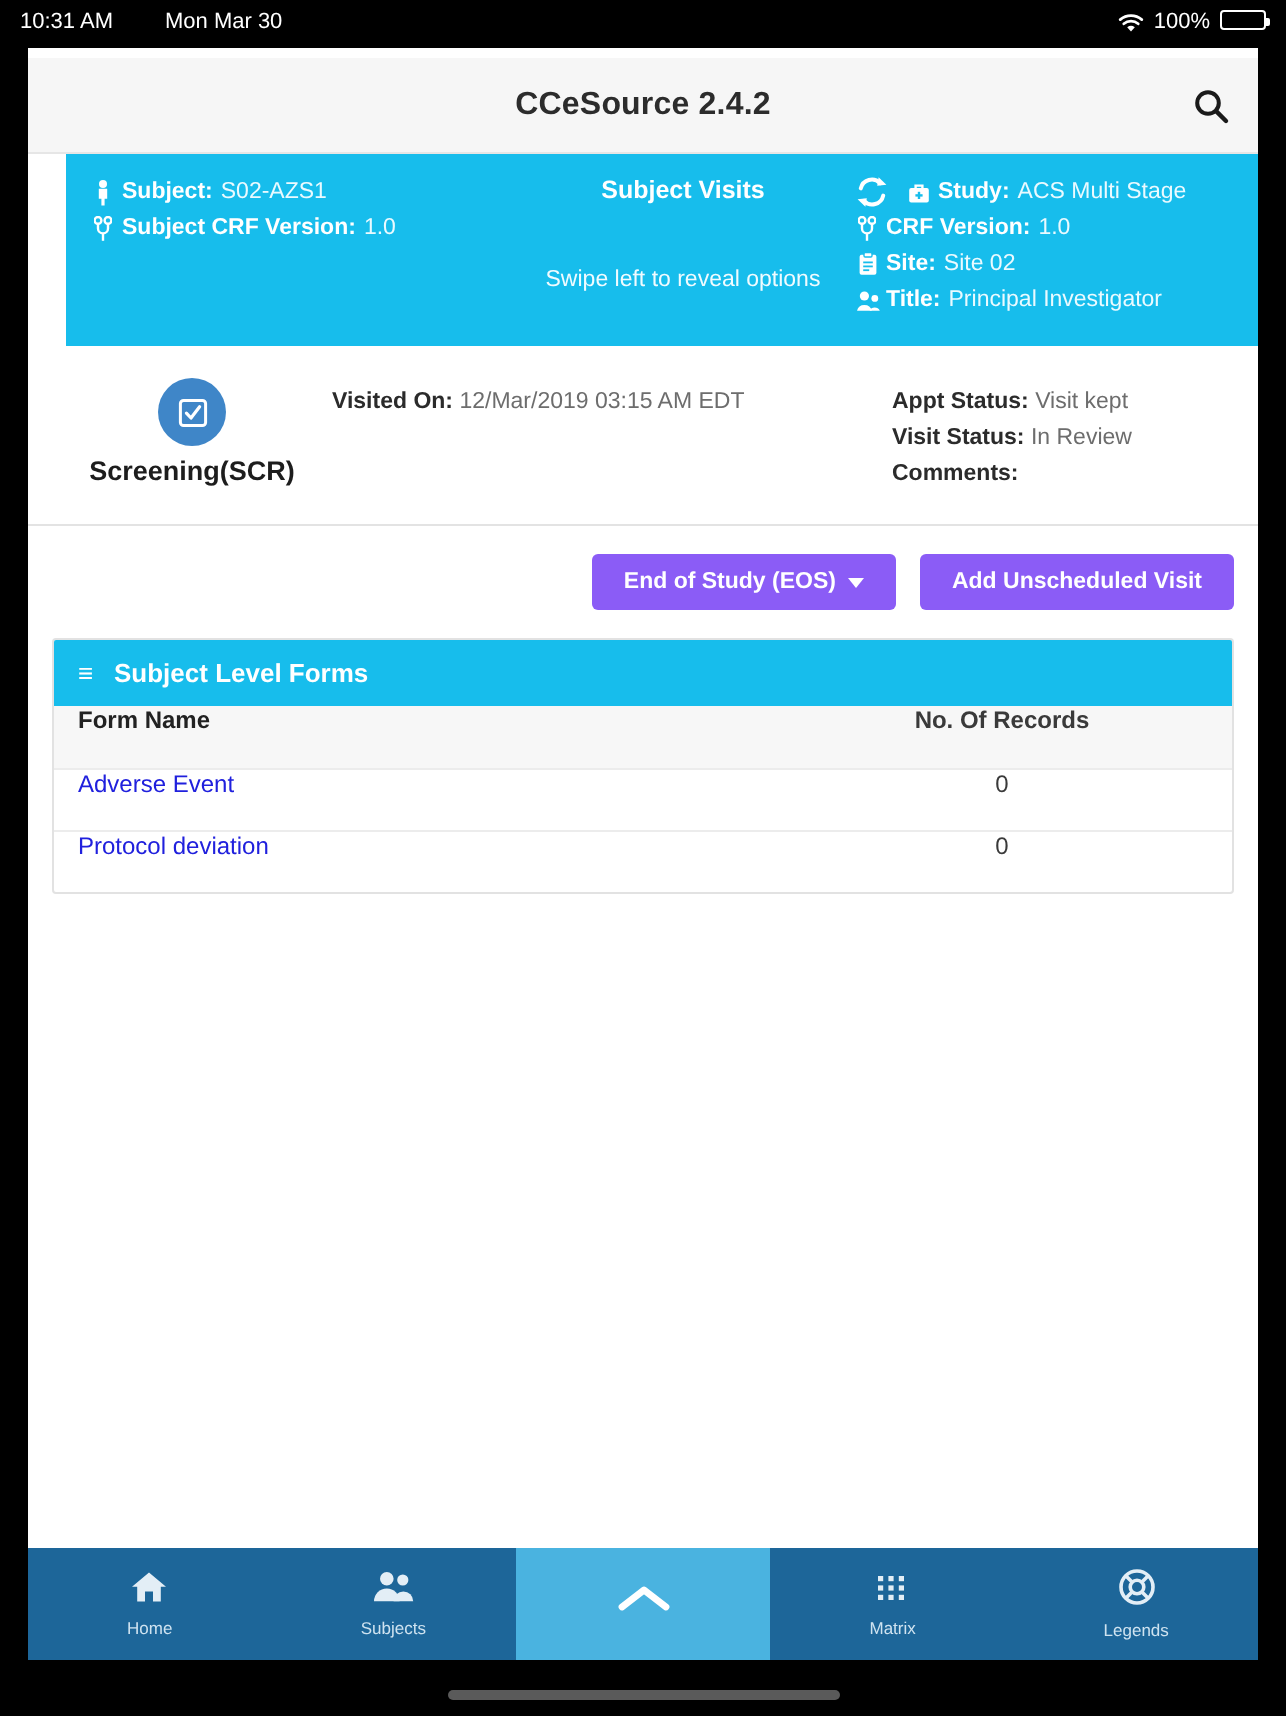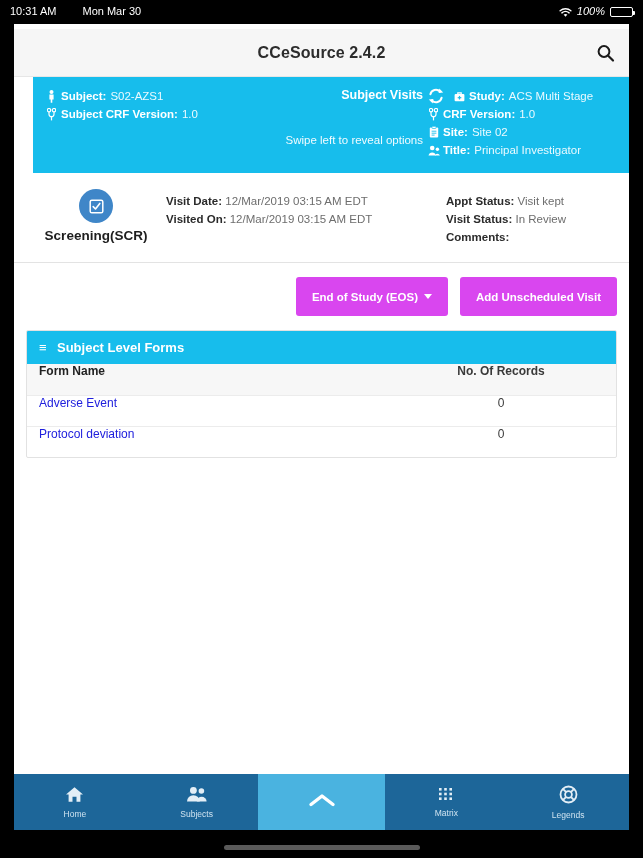--- a/index.html
+++ b/index.html
@@ -28,21 +28,21 @@
     width: 643px;
     height: 22px;
     display: flex;
     align-items: center;
     color: #ffffff;
     font-size: 11px;
     padding: 0 10px;
     box-sizing: border-box;
   }
   .status-left { display: flex; align-items: center; gap: 26px; }
-  .status-right { margin-left: auto; display: flex; align-items: flex-end; gap: 5px; font-style: italic; }
+  .status-right { margin-left: auto; display: flex; align-items: flex-start; gap: 5px; }
   .wifi-icon { display: inline-block; width: 13px; height: 11px; position: relative; top: 1px; }
   .battery {
     width: 23px; height: 10px;
     border: 1px solid #ffffff;
     border-radius: 2px;
     position: relative;
     box-sizing: border-box;
     padding: 1px;
   }
   .battery::after {
@@ -99,21 +99,21 @@
     padding: 10px 12px 14px 12px;
     display: flex;
     position: relative;
     min-height: 76px;
     box-sizing: border-box;
     margin-left: 19px;
   }
   .info-col-left { width: 215px; }
   .info-col-center {
     flex: 1;
-    text-align: right;
+    text-align: center;
     padding-top: 1px;
   }
   .info-col-right {
     width: 190px;
     padding-left: 4px;
     position: relative;
   }
   .info-line {
     font-size: 11.5px;
     line-height: 18px;
@@ -189,29 +189,29 @@
   .detail-line b { color: #2b2b2b; font-weight: bold; }
 
   
   .actions {
     display: flex;
     justify-content: flex-end;
     gap: 12px;
     padding: 14px 12px 14px 12px;
   }
   .btn {
-    background: #d946ef;
+    background: #8b5cf6;
     color: #ffffff;
     border: none;
     border-radius: 3px;
     font-size: 11.5px;
     font-weight: bold;
     font-family: "Liberation Sans", sans-serif;
     padding: 0 16px;
-    height: 39px;
+    height: 28px;
     cursor: pointer;
     display: inline-flex;
     align-items: center;
     gap: 6px;
     white-space: nowrap;
   }
   .caret {
     width: 0; height: 0;
     border-left: 4px solid transparent;
     border-right: 4px solid transparent;
@@ -436,24 +436,20 @@
       <div class="visit-icon-wrap">
         <div class="visit-circle">
           <svg width="17" height="17" viewBox="0 0 17 17">
             <rect x="2.2" y="2.2" width="12.6" height="12.6" rx="1.6" stroke="#ffffff" stroke-width="1.5" fill="none"></rect>
             <polyline points="5.2,8.6 7.5,11 11.8,5.4" stroke="#ffffff" stroke-width="1.6" fill="none" stroke-linecap="round" stroke-linejoin="round"></polyline>
           </svg>
         </div>
         <div class="visit-name">Screening(SCR)</div>
       </div>
       <div class="visit-dates">
-        <div class="detail-line">
-          <b>Visit Date:</b>
-          <span>12/Mar/2019 03:15 AM EDT</span>
-        </div>
         <div class="detail-line">
           <b>Visited On:</b>
           <span>12/Mar/2019 03:15 AM EDT</span>
         </div>
       </div>
       <div class="visit-status">
         <div class="detail-line">
           <b>Appt Status:</b>
           <span>Visit kept</span>
         </div>

